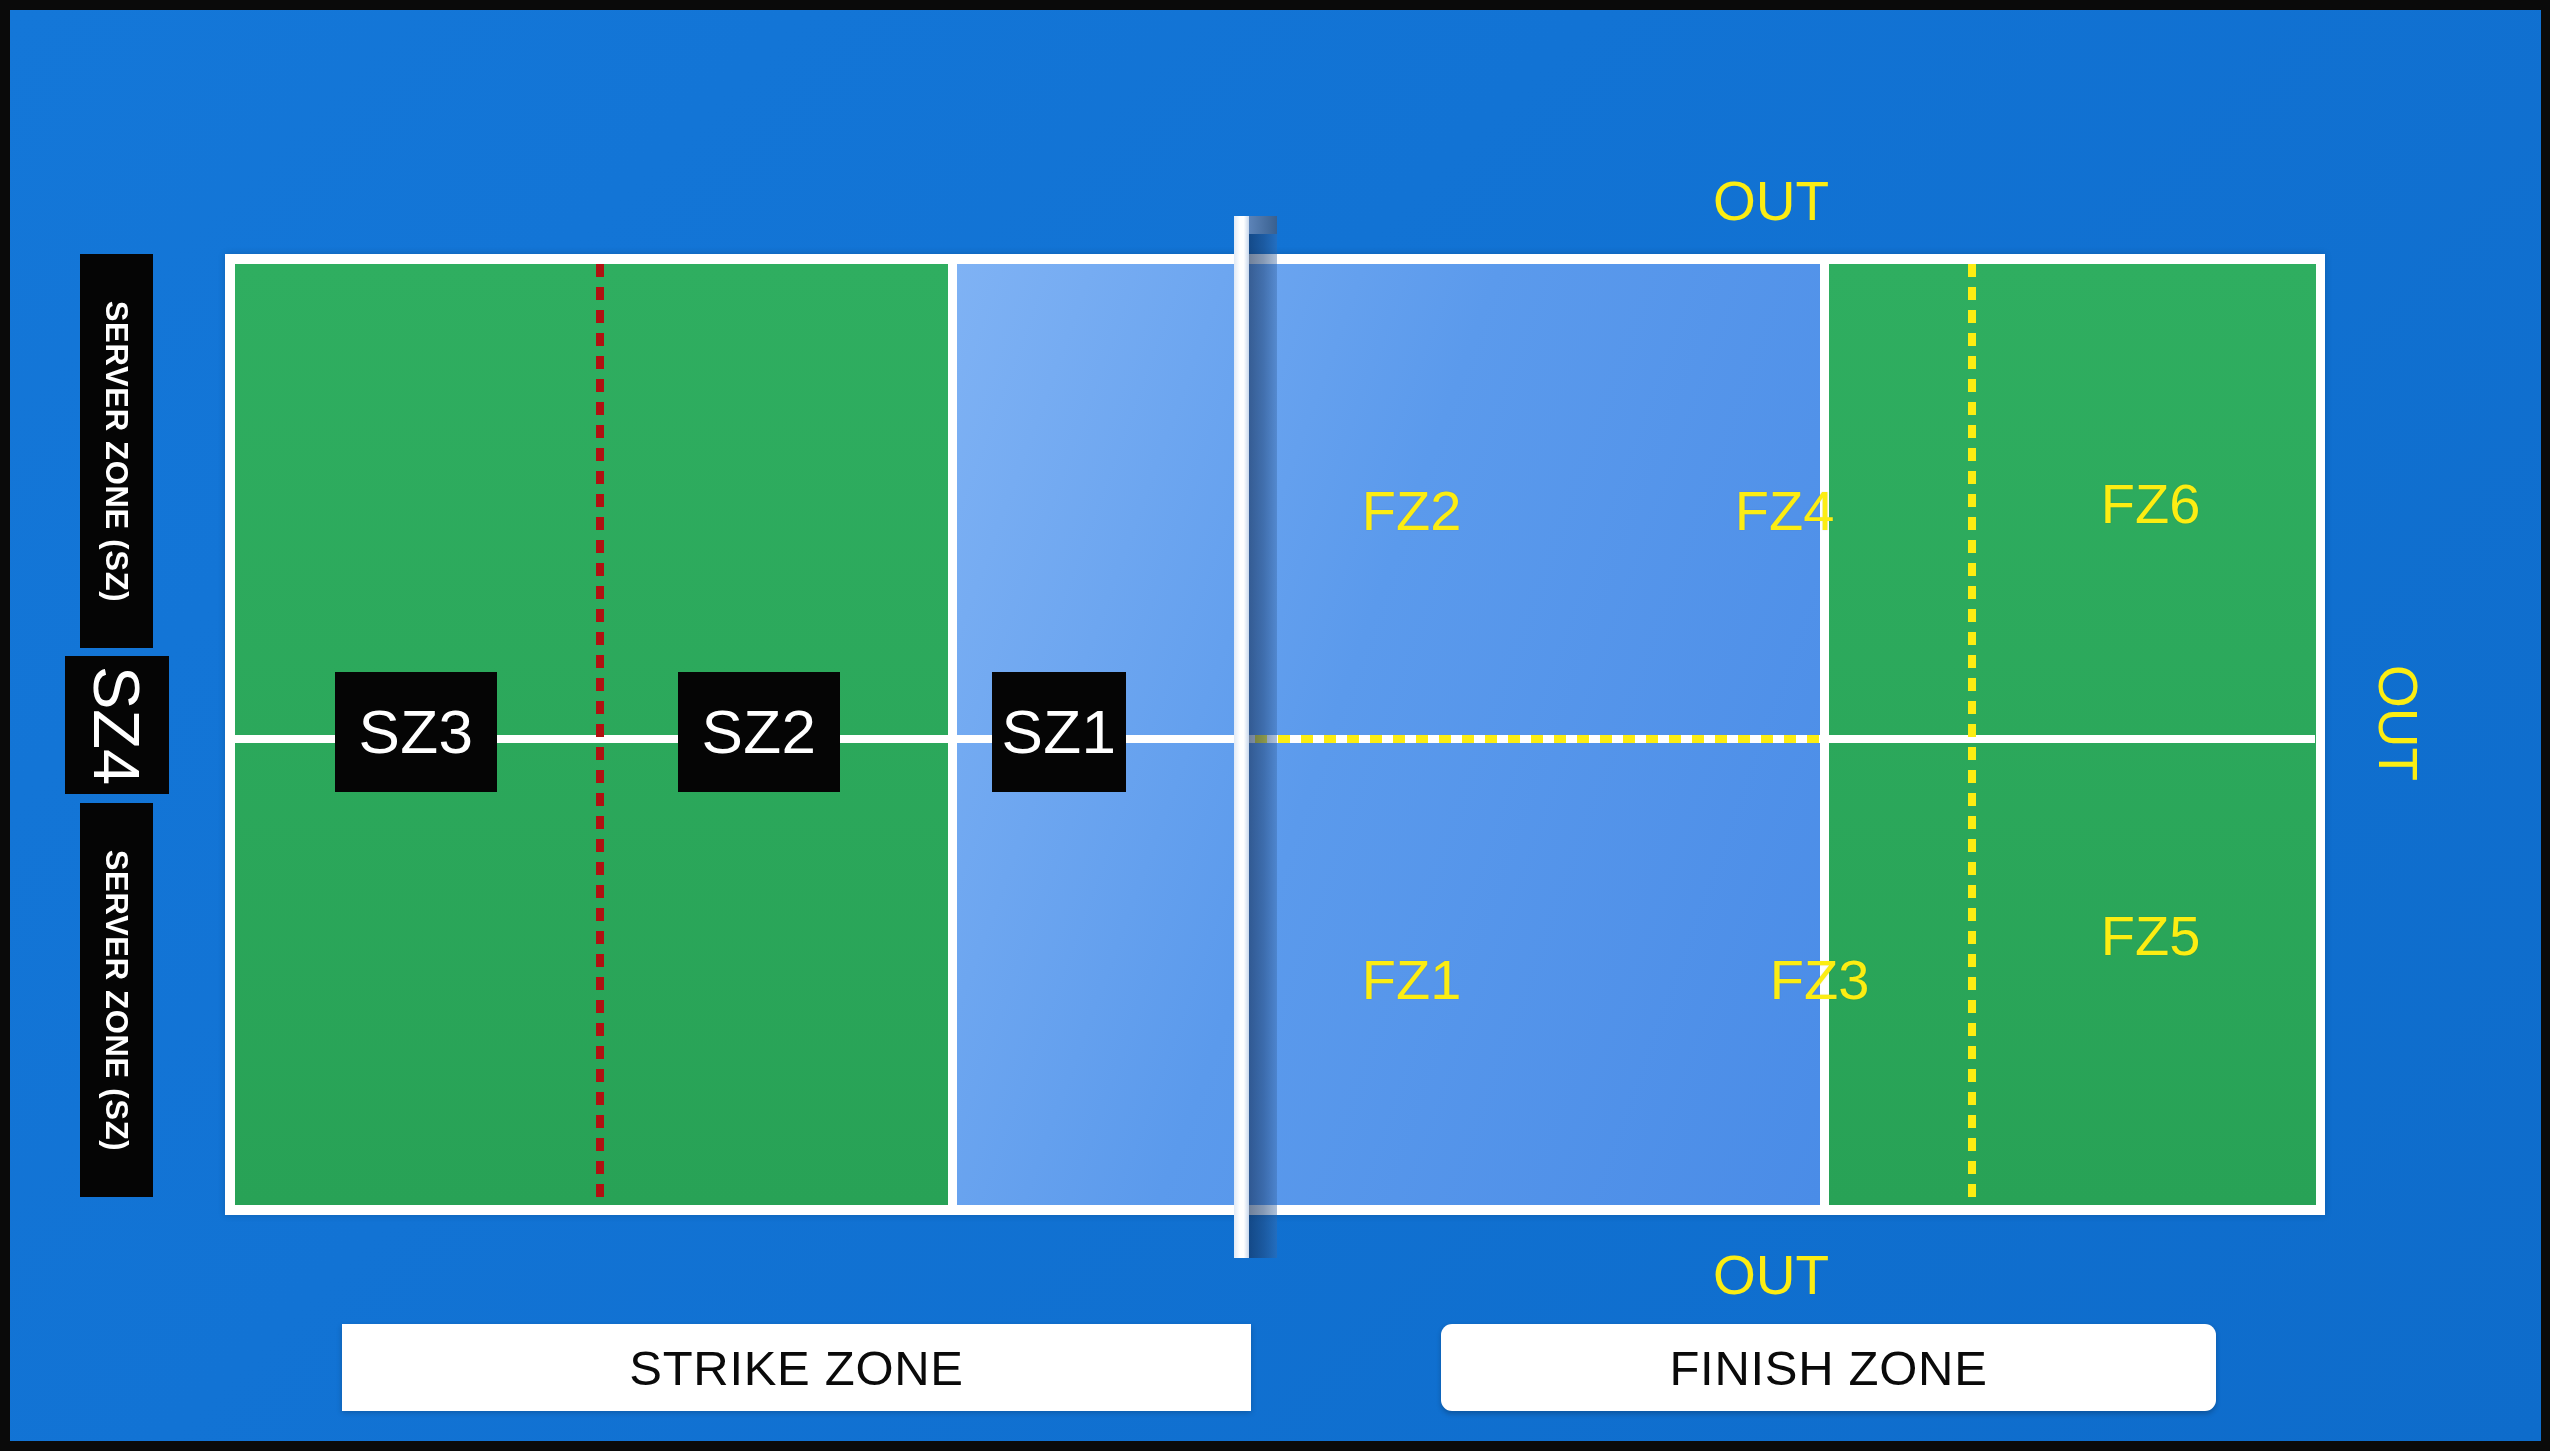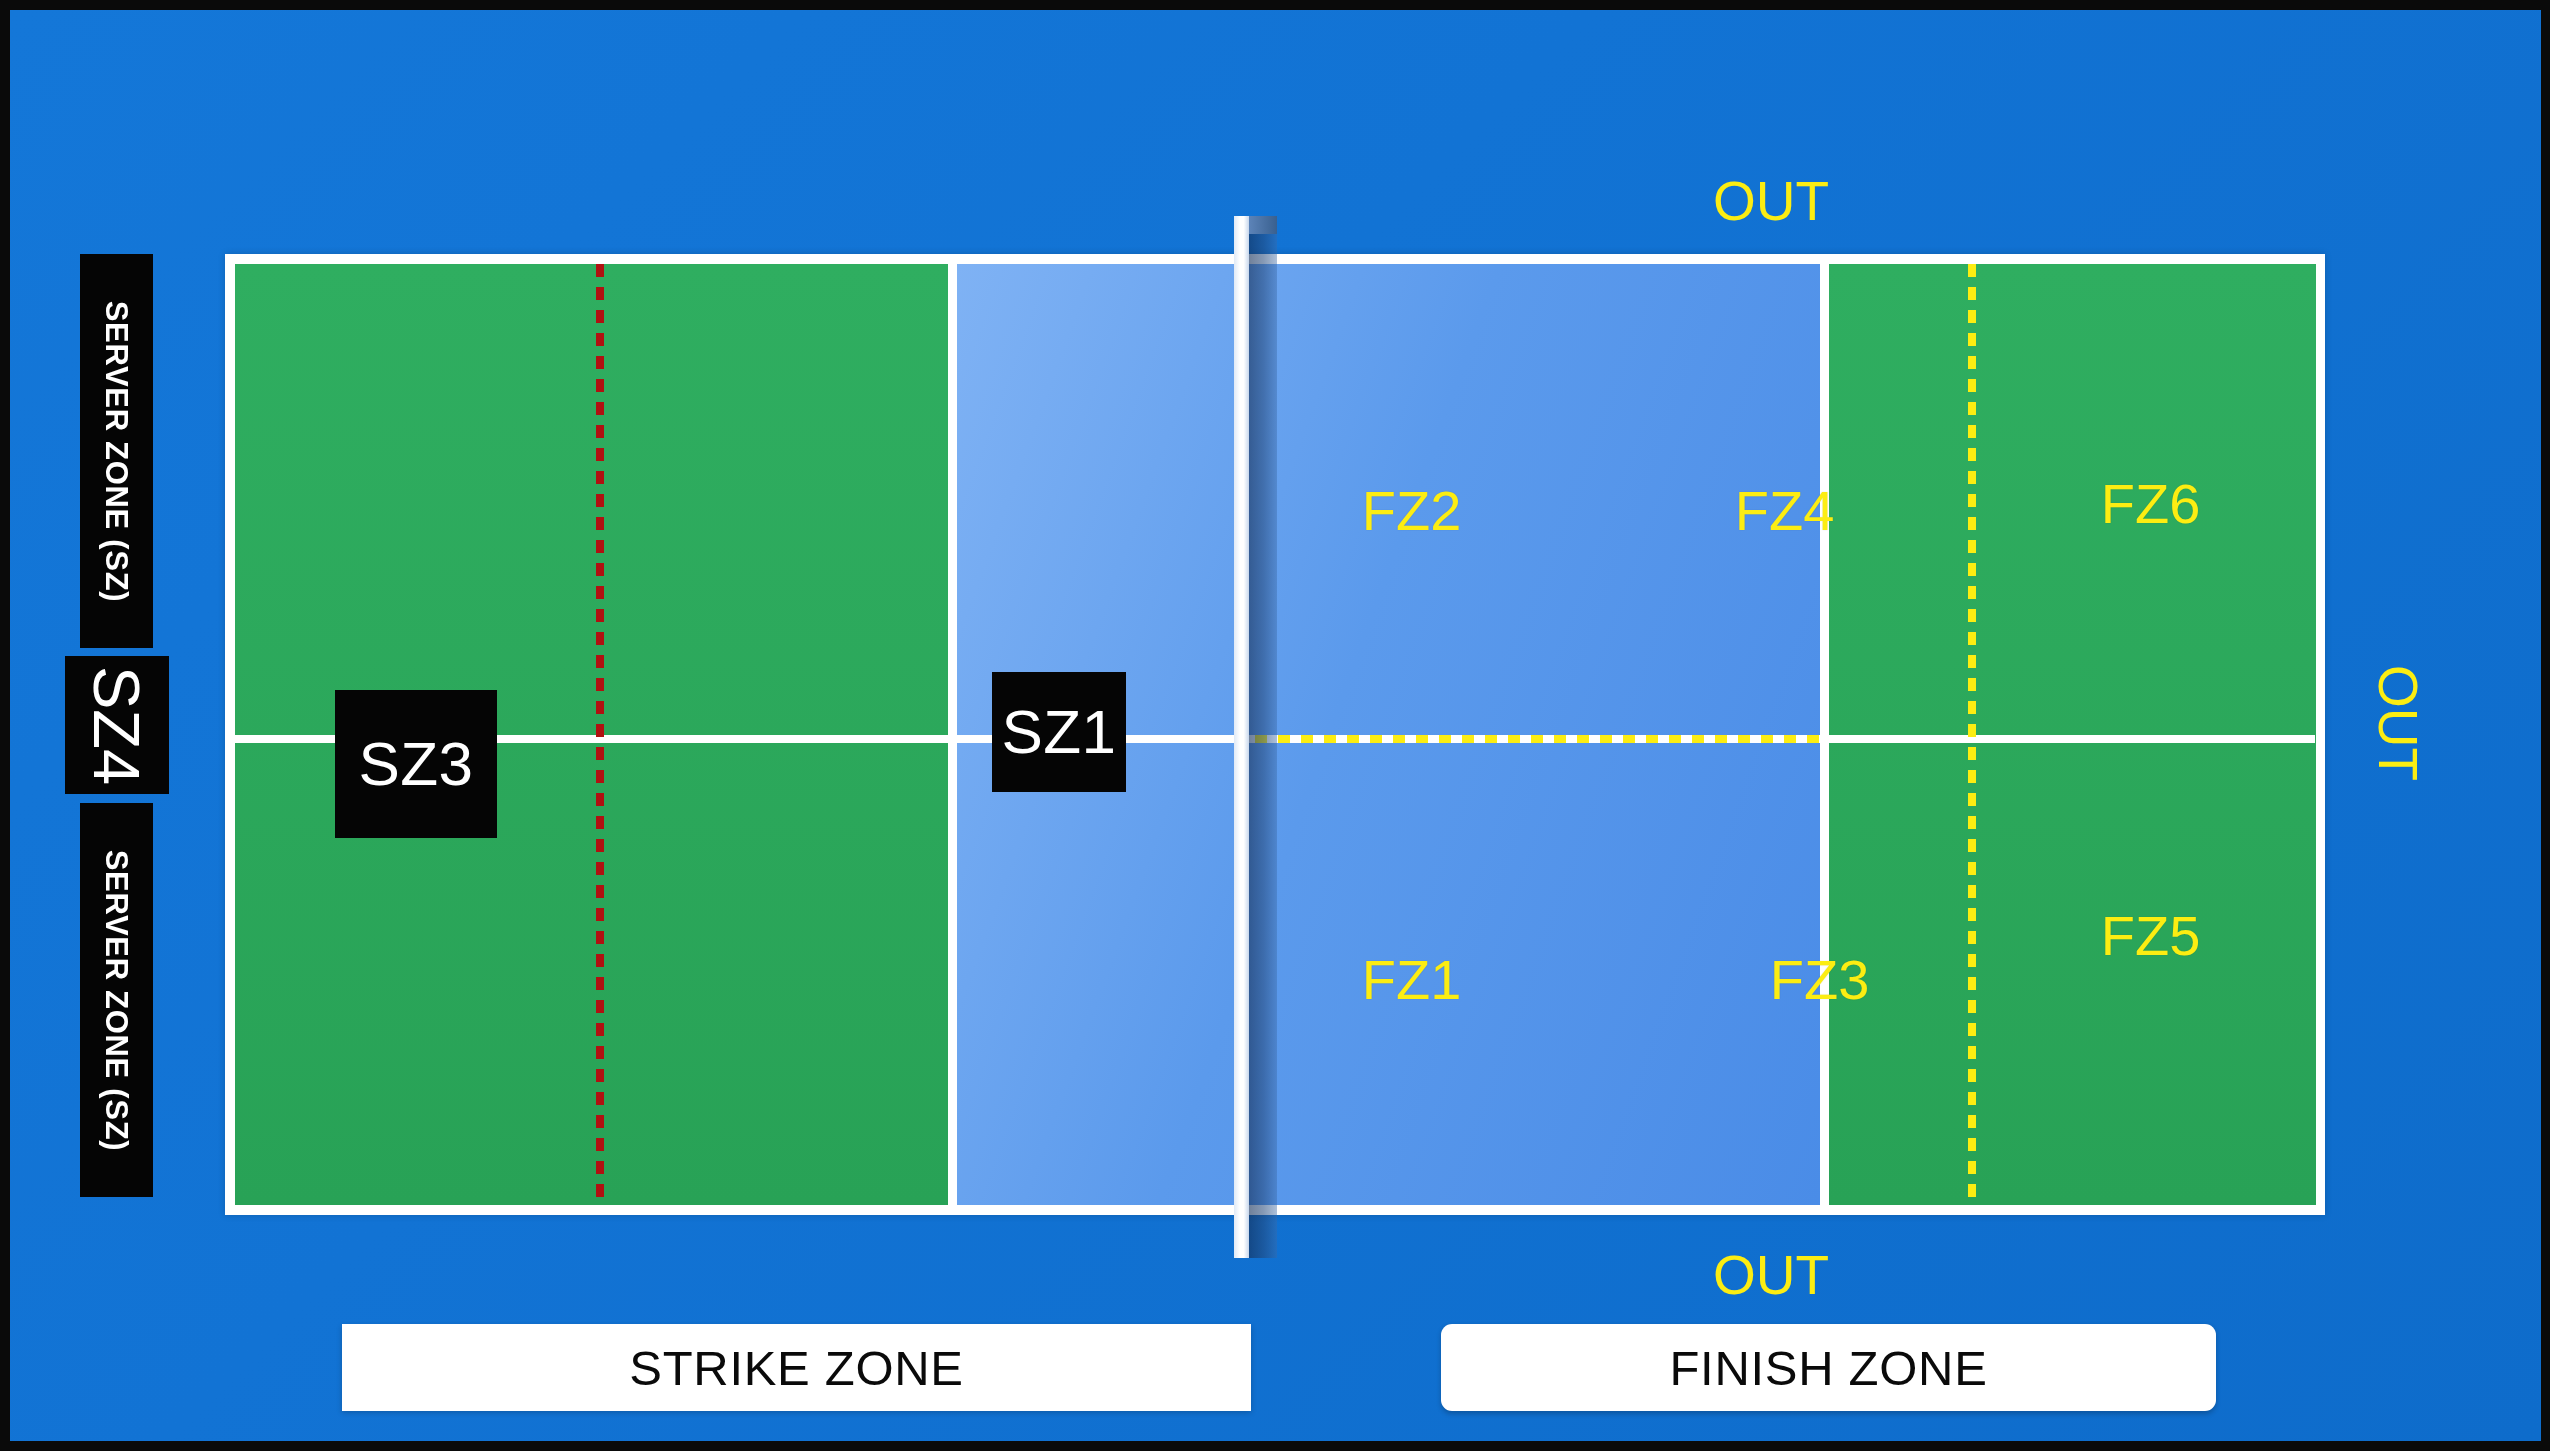--- a/index.html
+++ b/index.html
@@ -177,22 +177,23 @@
     </div>
 
     <div class="side-chip" style="left:55px;top:646px;width:104px;height:138px;">
       <span class="sz4-label">SZ4</span>
     </div>
 
     <div class="side-chip" style="left:70px;top:793px;width:73px;height:394px;">
       <span class="sz-vert-label">SERVER ZONE (SZ)</span>
     </div>
 
-    <div class="sz-chip" style="left:325px;top:662px;width:162px;height:148px;margin-top:18px;">SZ3</div>
-
+    <div class="sz-chip" style="left:325px;top:662px;width:162px;height:120px;">SZ3</div>
+
+    <div class="sz-chip" style="left:668px;top:662px;width:162px;height:120px;">SZ2</div>
 
     <div class="sz-chip" style="left:982px;top:662px;width:134px;height:120px;">SZ1</div>
 
     <div class="fz-label" style="left:1324px;top:473px;width:155px;">FZ2</div>
     <div class="fz-label" style="left:1697px;top:473px;width:155px;">FZ4</div>
     <div class="fz-label" style="left:2063px;top:466px;width:155px;">FZ6</div>
 
     <div class="fz-label" style="left:1324px;top:942px;width:155px;">FZ1</div>
     <div class="fz-label" style="left:1732px;top:942px;width:155px;">FZ3</div>
     <div class="fz-label" style="left:2063px;top:898px;width:155px;">FZ5</div>

